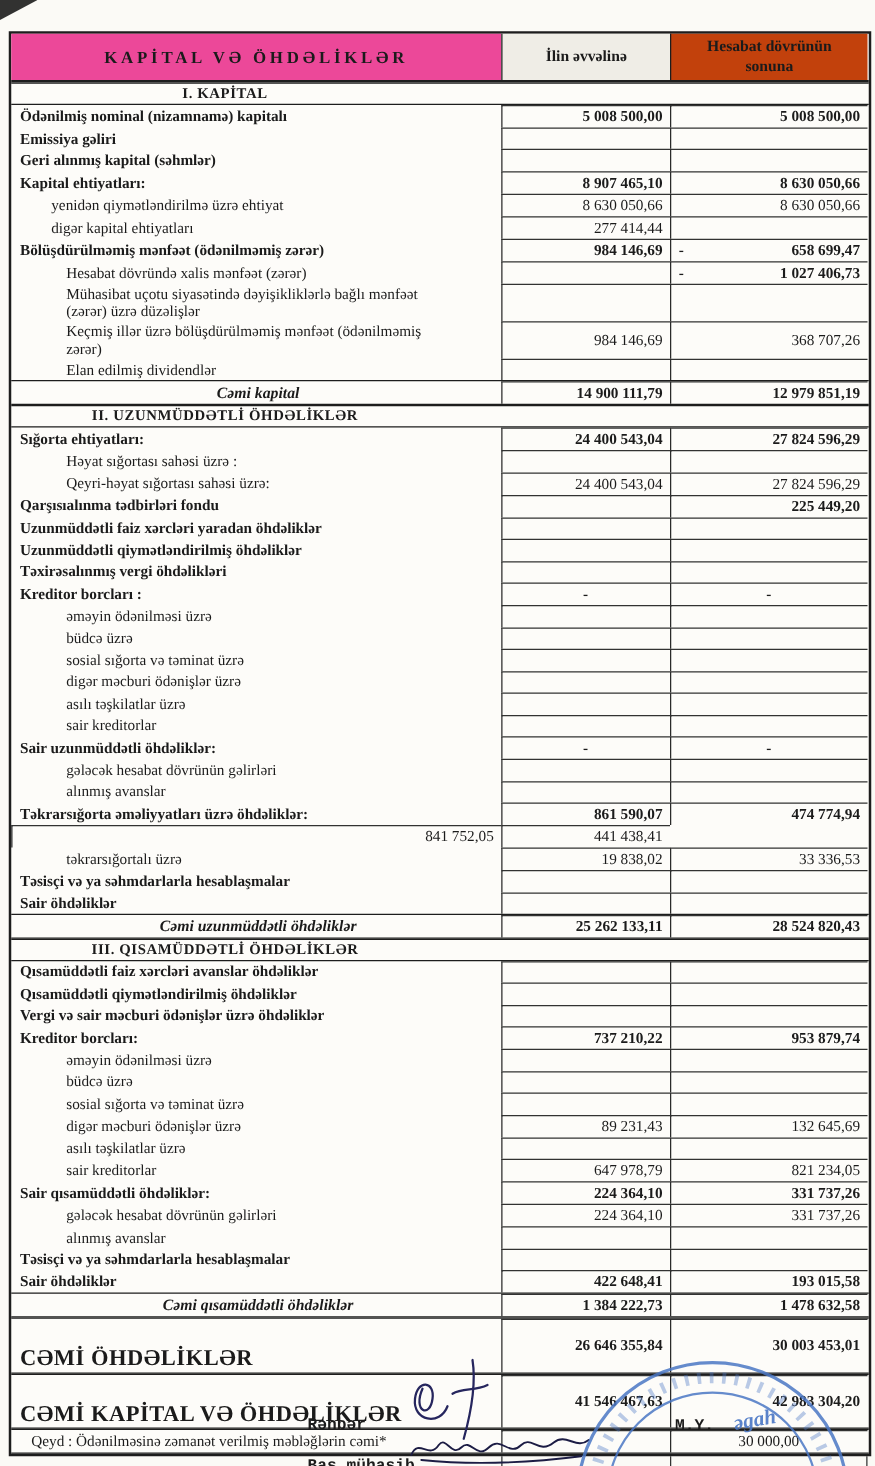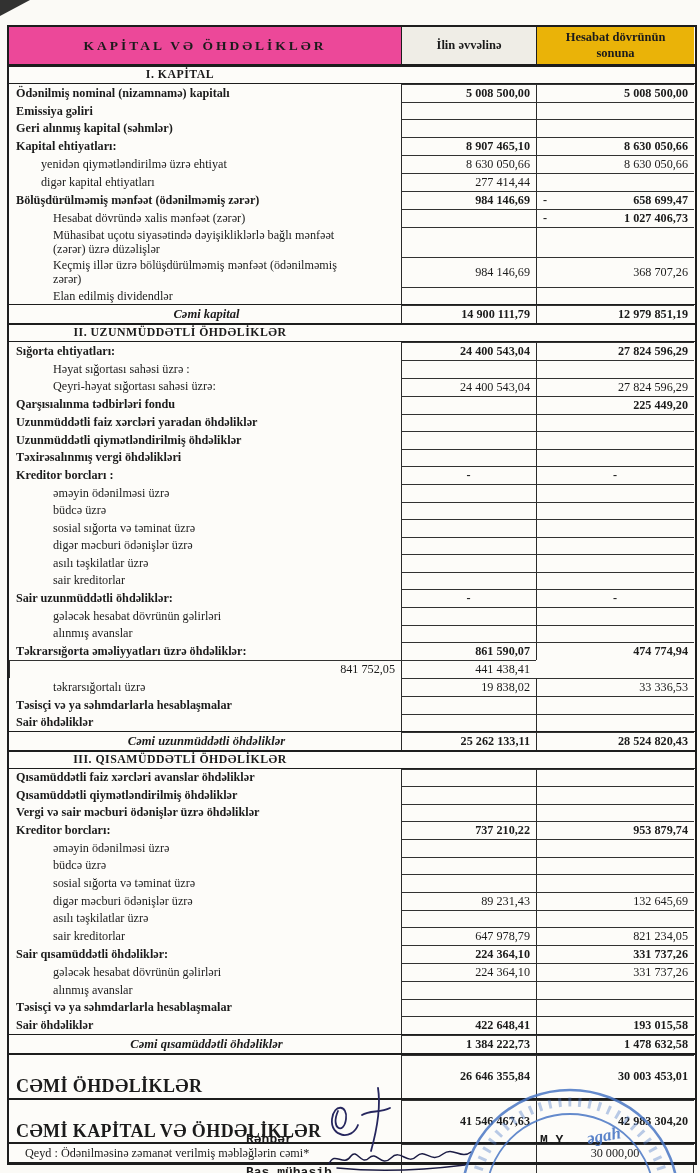--- a/index.html
+++ b/index.html
@@ -25,21 +25,21 @@
     position: relative;
     margin: 25px 0 0 7px;
     width: 690px;
     border: 2.2px solid #1d1d1d;
     background: #fdfcf9;
   }
   .hdr { display: grid; grid-template-columns: 392px 135px 158px; border-bottom: 2.4px solid #1d1d1d; min-height: 38px; }
   .hdr > div { display: flex; align-items: center; justify-content: center; text-align: center; font-weight: bold; padding: 3px; }
   .h-label { font-size: 13.5px; letter-spacing: 3px; background: #ec4899; }
   .h-c1 { border-left: 1.6px solid #1d1d1d; font-size: 12.5px; background: #efede6; }
-  .h-c2 { border-left: 1.6px solid #1d1d1d; font-size: 12.5px; background: #eab308; line-height: 1.25; }
+  .h-c2 { border-left: 1.6px solid #1d1d1d; font-size: 12.5px; background: #c2410c; line-height: 1.25; }
   .h-c2 span { display: inline-block; max-width: 112px; }
 
   .row { display: grid; grid-template-columns: 392px 135px 158px; min-height: 17.5px; }
   .c-label { display: flex; align-items: center; font-size: 12.2px; line-height: 1.15; padding: 1px 4px 1px 7px; }
   .c-label span { display: inline-block; }
   .row.main .c-label { font-weight: bold; }
   .row.sub .c-label { padding-left: 32px; }
   .row.sub2 .c-label { padding-left: 44px; }
   .row.tall { min-height: 30px; }
   .row.tall .c-label span { max-width: 306px; }

